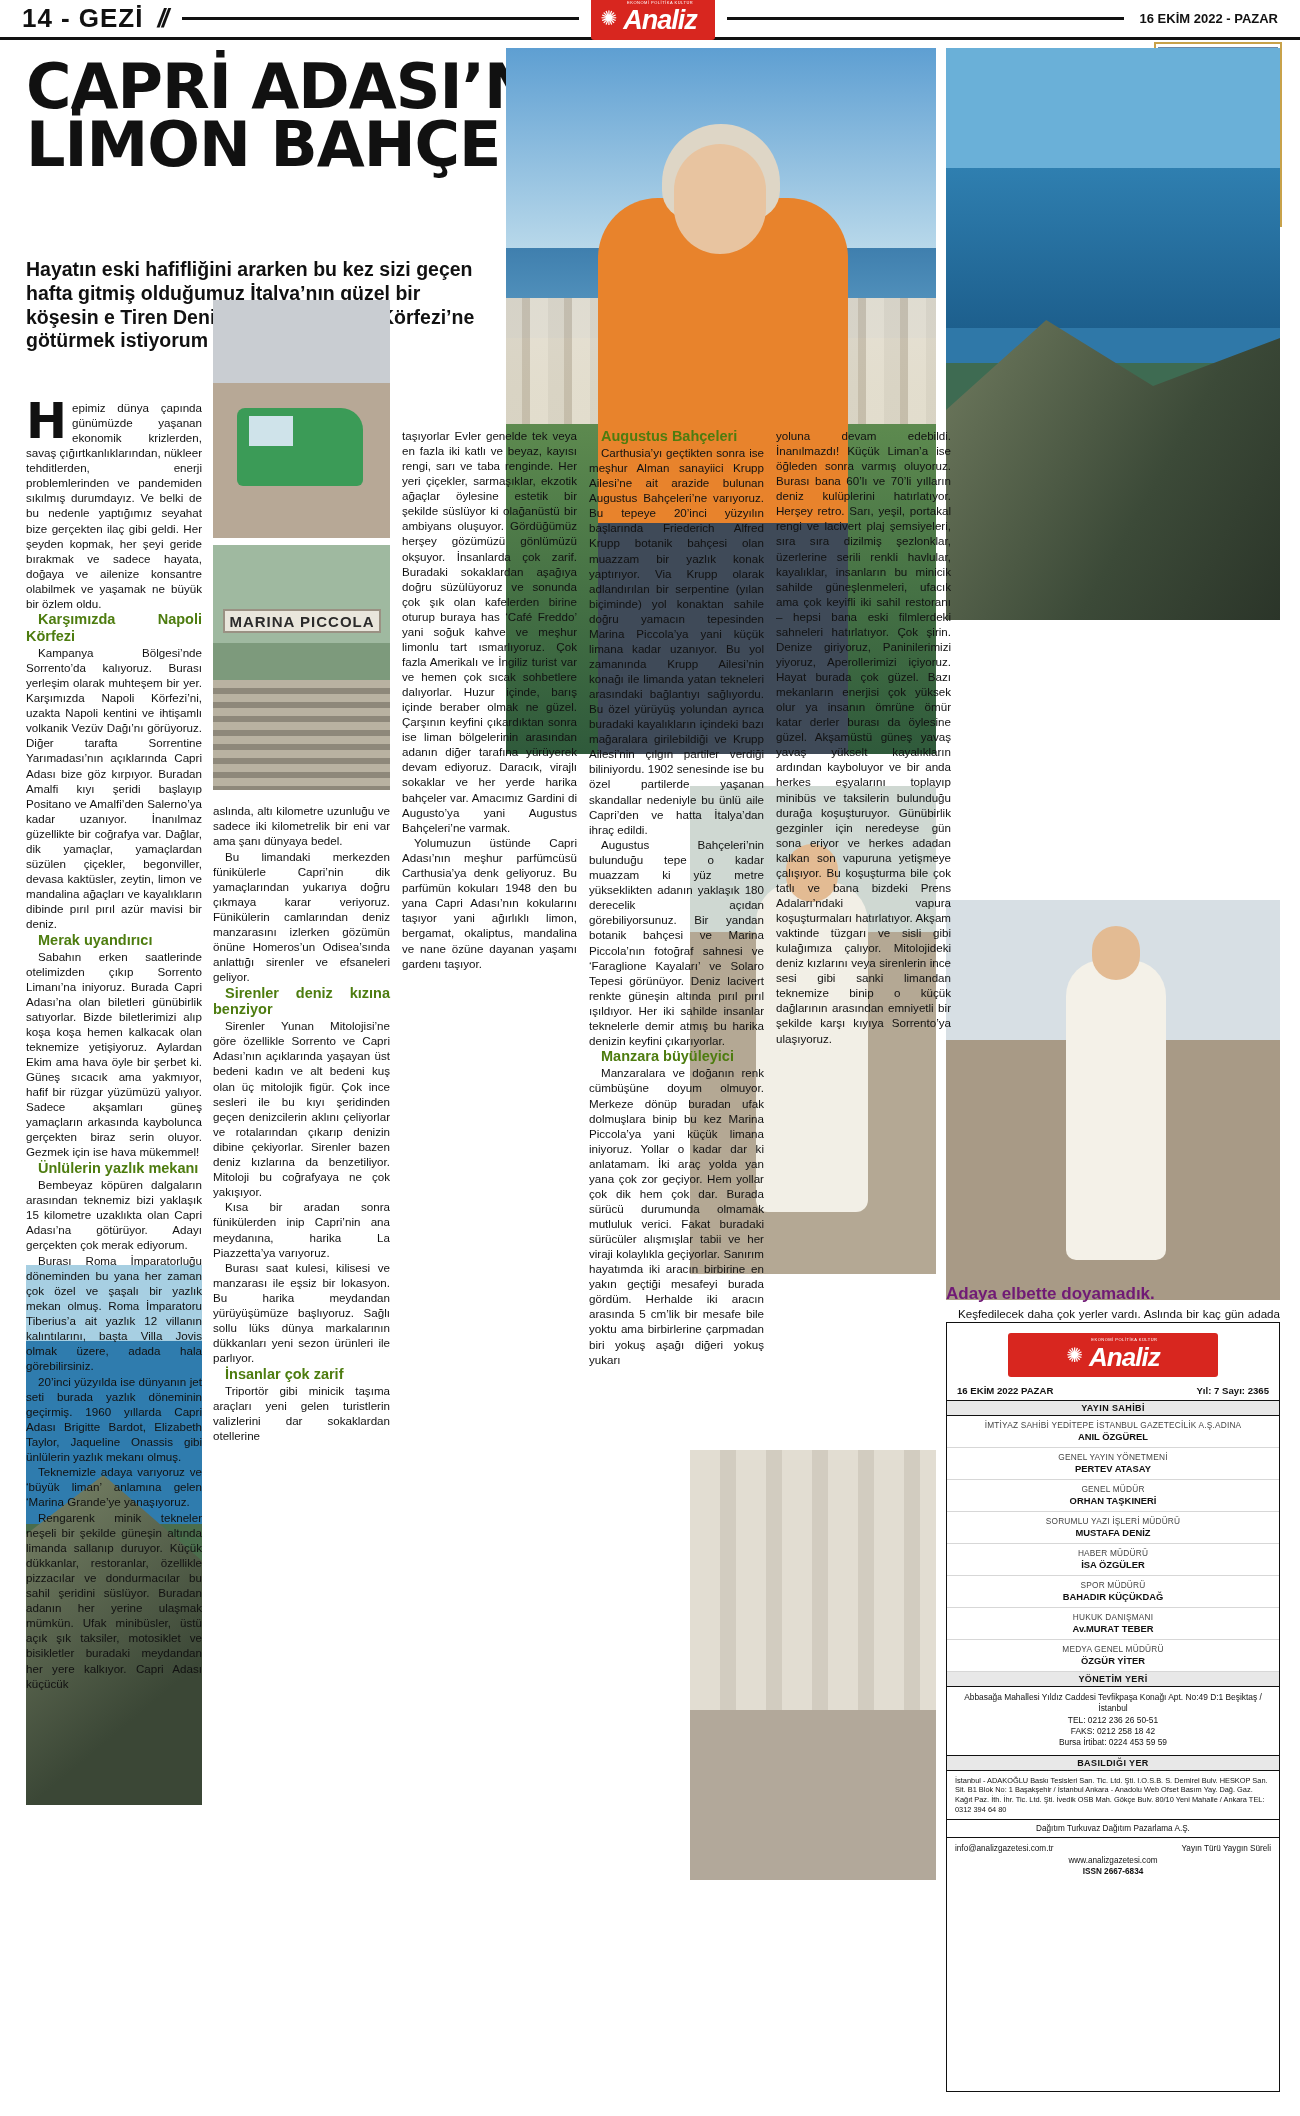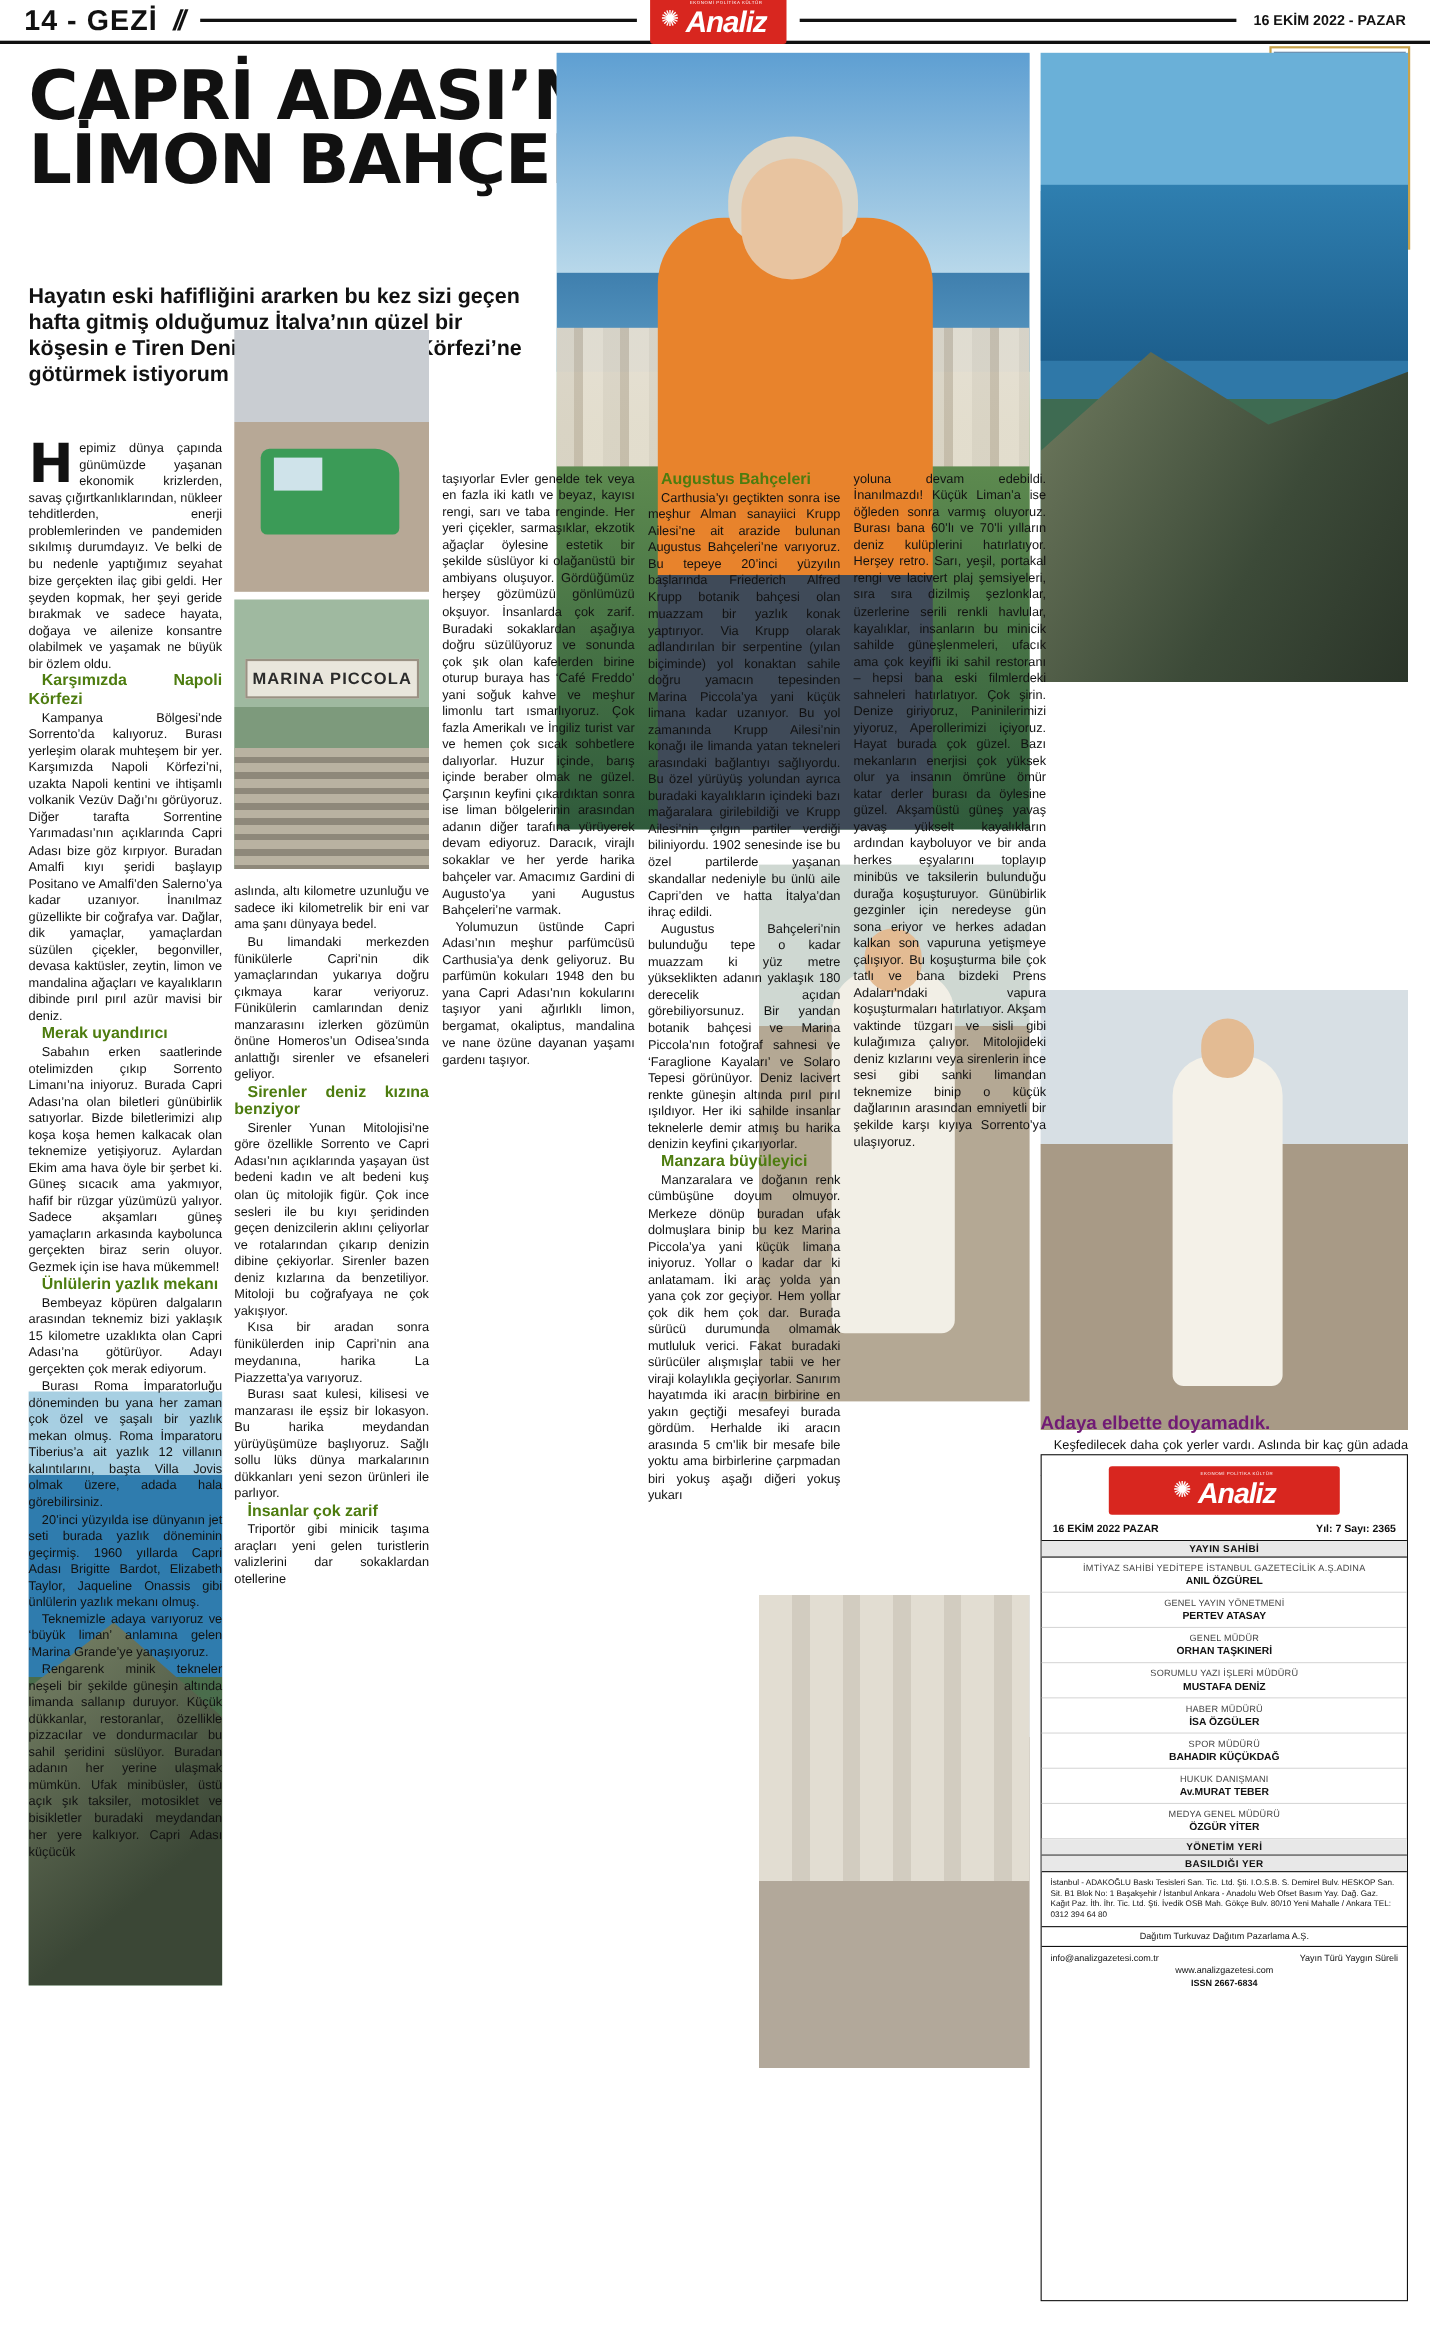--- a/index.html
+++ b/index.html
@@ -133,21 +133,21 @@
   #street .car{ position:absolute; left:24px; top:108px; width:126px; height:78px;
     background:#3b9b57; border-radius:8px 22px 6px 6px; }
   #street .wind{ position:absolute; left:36px; top:116px; width:44px; height:30px; background:#cfe3ea; }
 
   
   #marina {
     left:213px; top:545px; width:177px; height:245px;
     background:linear-gradient(#9fb9a0 0 40%, #7d9a7c 40% 100%);
   }
   #marina .sign{
-    position:absolute; left:10px; top:54px; width:158px; height:36px;
+    position:absolute; left:10px; top:64px; width:158px; height:24px;
     background:#e9e6dc; border:2px solid #9a9183;
     font-size:15px; font-weight:bold; letter-spacing:1px;
     display:flex; align-items:center; justify-content:center; color:#2b2b2b;
   }
   #marina .steps{
     position:absolute; left:0; bottom:0; width:100%; height:110px;
     background:repeating-linear-gradient(#b9b2a1 0 8px,#8e887a 8px 14px);
   }
 
   
@@ -415,20 +415,26 @@
     </div>
     <div class="imp-block">
       <div class="imp-label">HUKUK DANIŞMANI</div>
       <div class="imp-name">Av.MURAT TEBER</div>
     </div>
     <div class="imp-block">
       <div class="imp-label">MEDYA GENEL MÜDÜRÜ</div>
       <div class="imp-name">ÖZGÜR YİTER</div>
     </div>
     <div class="imp-row-head">YÖNETİM YERİ</div>
+    <div class="imp-address">
+      <div>Abbasağa Mahallesi Yıldız Caddesi Tevfikpaşa Konağı Apt. No:49 D:1 Beşiktaş / İstanbul</div>
+      <div>TEL: 0212 236 26 50-51</div>
+      <div>FAKS: 0212 258 18 42</div>
+      <div>Bursa İrtibat: 0224 453 59 59</div>
+    </div>
     <div class="imp-row-head">BASILDIĞI YER</div>
     <div class="imp-print">İstanbul - ADAKOĞLU Baskı Tesisleri San. Tic. Ltd. Şti. I.O.S.B. S. Demirel Bulv. HESKOP San. Sit. B1 Blok No: 1 Başakşehir / İstanbul Ankara - Anadolu Web Ofset Basım Yay. Dağ. Gaz. Kağıt Paz. İth. İhr. Tic. Ltd. Şti. İvedik OSB Mah. Gökçe Bulv. 80/10 Yeni Mahalle / Ankara TEL: 0312 394 64 80</div>
     <div class="imp-dist">Dağıtım Turkuvaz Dağıtım Pazarlama A.Ş.</div>
     <div class="imp-foot">
       <div style="display:flex;justify-content:space-between;">
         <span>info@analizgazetesi.com.tr</span>
         <span>Yayın Türü Yaygın Süreli</span>
       </div>
       <div>www.analizgazetesi.com</div>
       <div class="imp-issn">ISSN 2667-6834</div>

